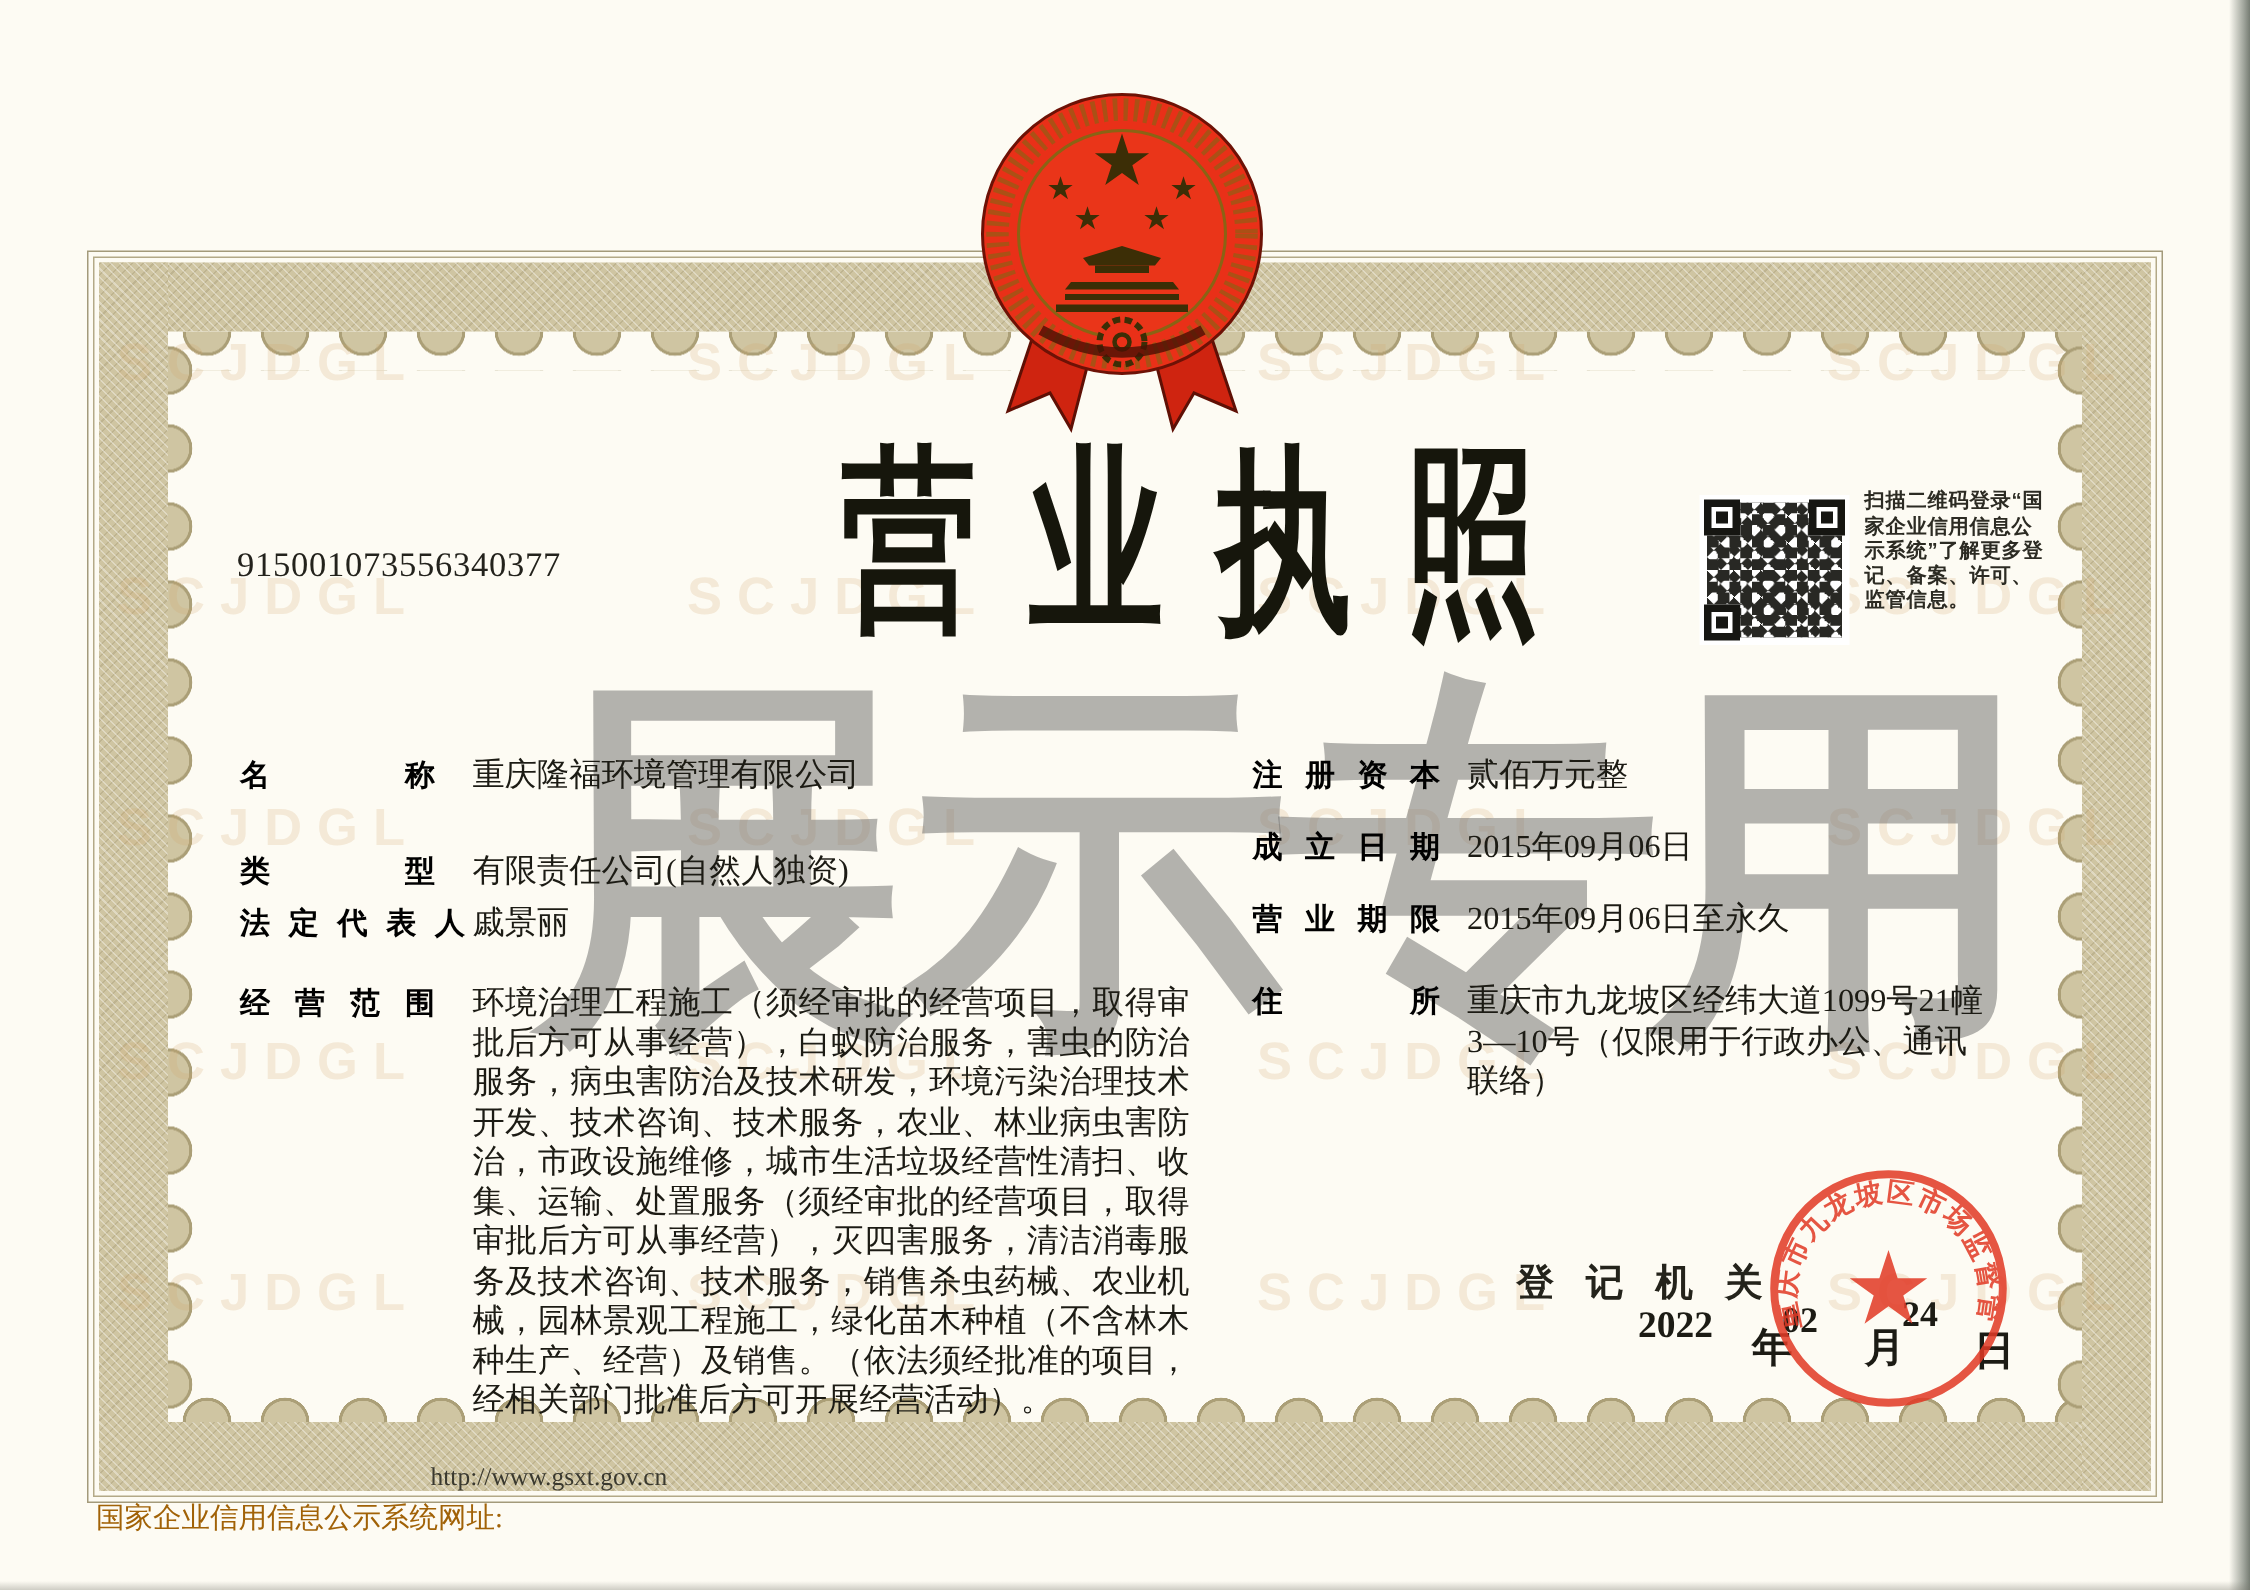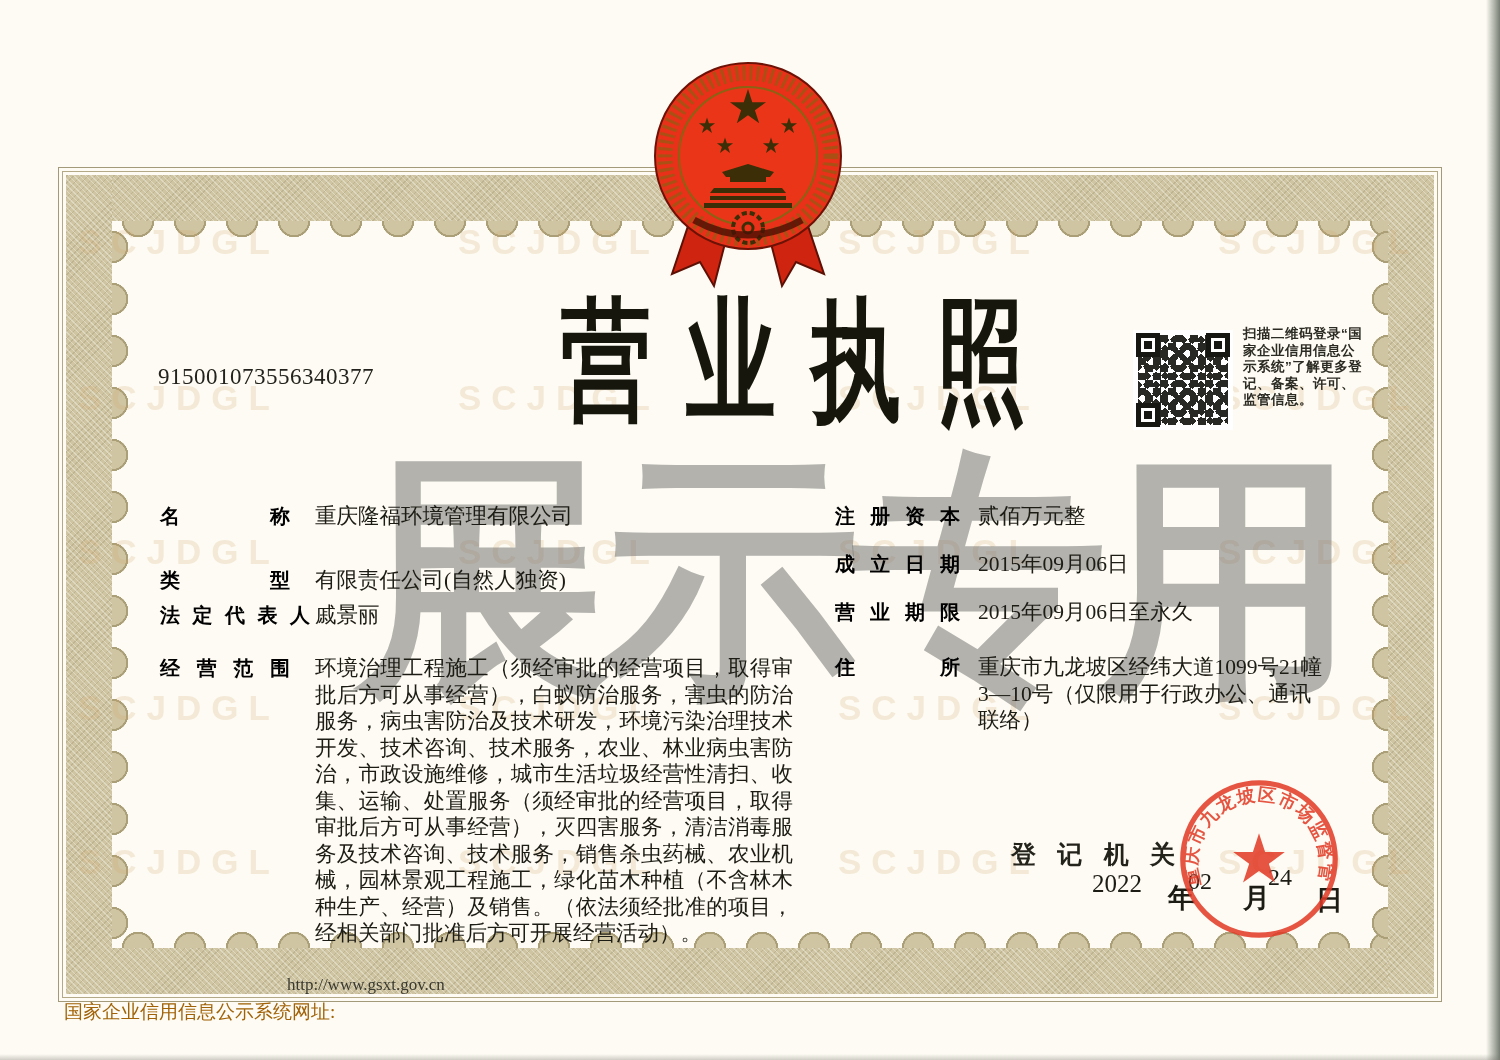--- a/index.html
+++ b/index.html
@@ -79,21 +79,21 @@
   .row{position:absolute;}
   .field-label{display:inline-block;font-size:20px;font-weight:bold;color:#000000;
     text-align:justify;text-align-last:justify;vertical-align:top;
     font-family:"Liberation Sans","DejaVu Sans",sans-serif;}
   .field-value{position:absolute;top:0;font-size:21.5px;color:#1c1b14;line-height:26.5px;}
   .lbl-w130{width:130px;} .lbl-w150{width:150px;} .lbl-w125{width:125px;}
 
   .reg-label{position:absolute;left:986px;top:838px;width:164px;font-size:25px;font-weight:bold;
     color:#24231b;text-align:justify;text-align-last:justify;
     font-family:"Liberation Sans","DejaVu Sans",sans-serif;margin-left:25px;}
-  .date-part{position:absolute;color:#1c1b14;}
+  .date-part{position:absolute;color:#1c1b14;font-weight:bold;}
 
   .footer-url{position:absolute;left:287px;top:975px;font-size:17px;color:#3a392f;}
   .footer-left{position:absolute;left:64px;top:999px;font-size:19px;color:#a16207;}
   .footer-right{position:absolute;left:1214px;top:994px;font-size:20px;color:#2c2b23;}
 
   .emblem{position:absolute;left:652px;top:56px;width:192px;height:236px;z-index:5;}
   .seal{position:absolute;left:1176px;top:776px;width:166px;height:166px;z-index:4;opacity:.86;}
 </style>
 </head>
 <body>

